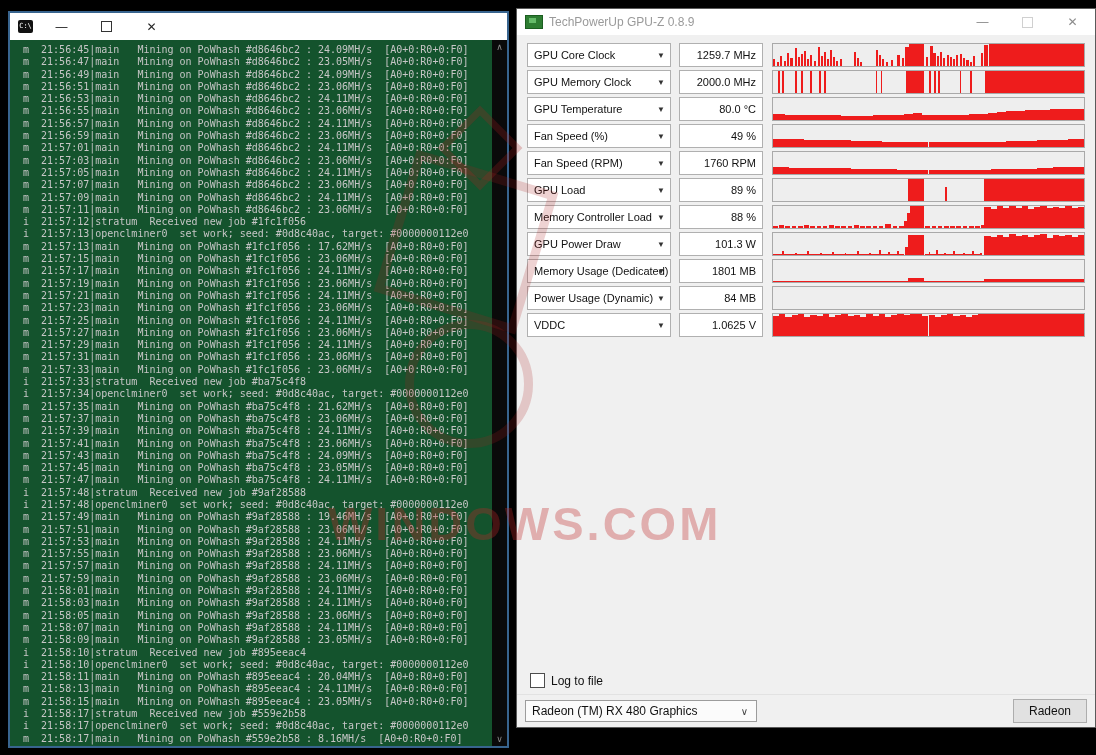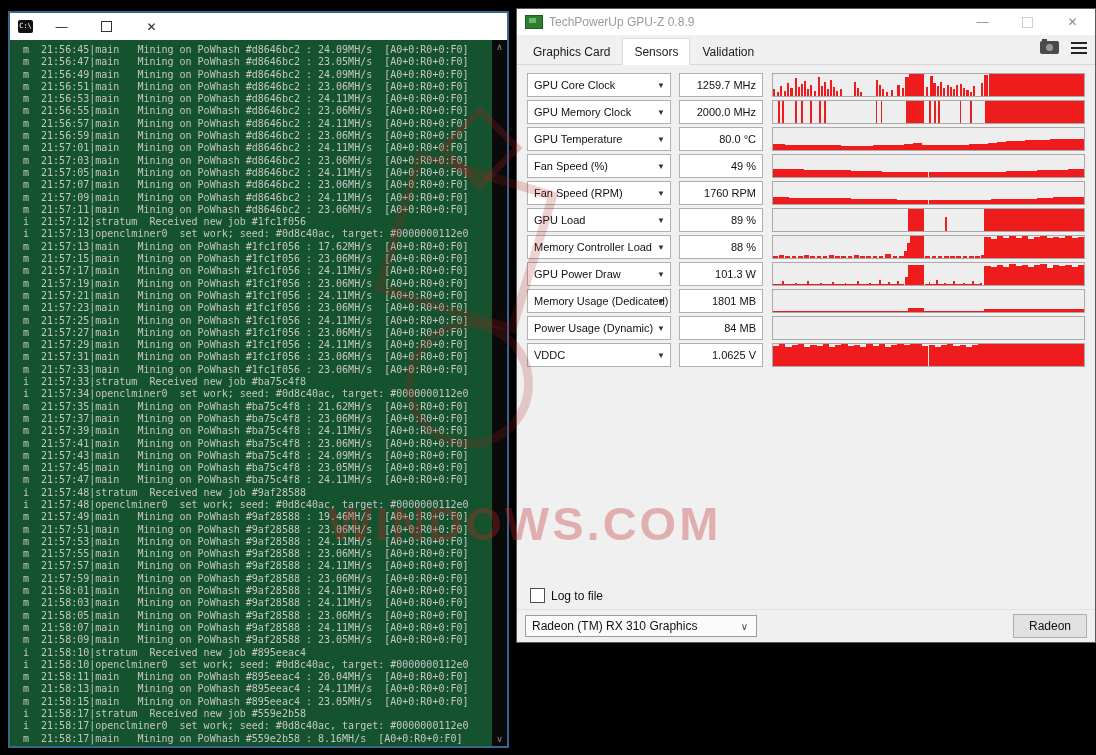--- a/index.html
+++ b/index.html
@@ -18,21 +18,21 @@
   .winbtn .sq{width:9px;height:9px;border:1px solid #333;display:block;}
   .cmd-body{flex:1;position:relative;background:#14532d;overflow:hidden;}
   .console{position:absolute;left:0;top:0;right:15px;bottom:0;padding:4px 0 0 13px;
     font-family:"DejaVu Sans Mono","Liberation Mono",monospace;font-size:10px;line-height:12.3px;
     color:#c6c6c6;white-space:pre;overflow:hidden;}
   .cmd-scrollbar{position:absolute;right:0;top:0;bottom:0;width:15px;background:#0a0a0a;
     display:flex;flex-direction:column;justify-content:space-between;align-items:center;}
   .scroll-arrow{color:#8a8a8a;font-size:9px;height:14px;line-height:14px;}
 
   
-  .gpuz-window{position:absolute;left:516px;top:8px;width:580px;height:635px;background:#f0f0f0;
+  .gpuz-window{position:absolute;left:516px;top:8px;width:580px;height:720px;background:#f0f0f0;
     border:1px solid #5a5a5a;box-sizing:border-box;display:flex;flex-direction:column;}
   .gpuz-titlebar{height:26px;background:#fff;display:flex;align-items:center;flex:none;}
   .gpuz-icon{width:16px;height:12px;background:#2e7d32;border:1px solid #1b5e20;margin:0 6px 0 8px;
     position:relative;flex:none;}
   .gpuz-icon:after{content:"";position:absolute;left:3px;top:2px;width:7px;height:5px;background:#66bb6a;}
   .gpuz-title{font-size:12px;color:#9a9a9a;flex:1;white-space:nowrap;}
   .gpuz-titlebar .winbtn{color:#8a8a8a;}
   .gpuz-titlebar .winbtn .sq{border-color:#d0d0d0;}
 
   .tabbar{height:29px;background:#f0f0f0;border-bottom:1px solid #d9d9d9;display:flex;
@@ -110,33 +110,20 @@
 
 <div class="gpuz-window">
   <div class="gpuz-titlebar">
     <span class="gpuz-icon"></span>
     <span class="gpuz-title">TechPowerUp GPU-Z 0.8.9</span>
     <span class="winbtn">—</span>
     <span class="winbtn">
         <span class="sq"></span>
       </span>
     <span class="winbtn">✕</span>
-  </div>
-  <div class="tabbar">
-    <span class="tab">Graphics Card</span>
-    <span class="tab active">Sensors</span>
-    <span class="tab">Validation</span>
-    <span class="tab-icons">
-      <span class="camera-icon"></span>
-      <span class="menu-icon">
-          <span></span>
-          <span></span>
-          <span></span>
-        </span>
-    </span>
   </div>
   <div class="gpuz-body">
     <div class="sensor-rows" id="sensor-rows">
         <div class="sensor-row">
           <div class="sensor-label">
             <span>GPU Core Clock</span>
             <span class="dd-arrow">▼</span>
           </div>
           <div class="sensor-value">1259.7 MHz</div>
           <div class="sensor-graph">
@@ -494,21 +481,21 @@
             <div class="gbar" style="left: 68%; width: 32%; height: 100%; background: rgb(238, 28, 28);"></div>
           </div>
         </div>
       </div>
     <div class="log-row">
       <span class="checkbox"></span>
       <span class="log-label">Log to file</span>
     </div>
     <div class="bottom-bar">
       <span class="gpu-combo">
-        <span>Radeon (TM) RX 310 Graphics</span>
+        <span>Radeon (TM) RX 480 Graphics</span>
         <span class="chev">∨</span>
       </span>
       <span class="close-btn">Radeon</span>
     </div>
   </div>
 </div>
 
 <div class="stamp stamp1"></div>
 <div class="stamp stamp2"></div>
 <div class="stamp stamp3"></div>

